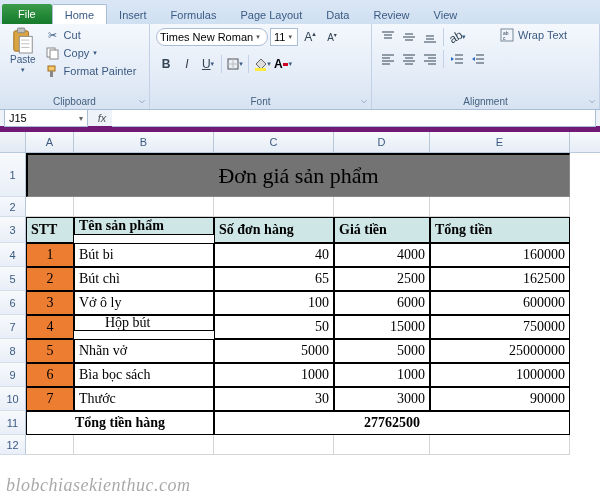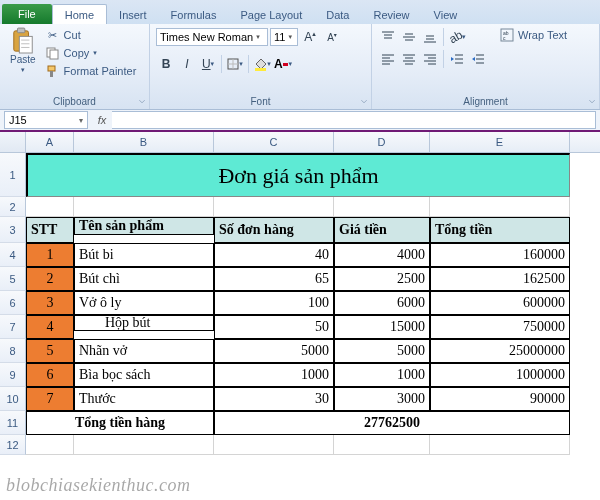--- a/index.html
+++ b/index.html
@@ -24,29 +24,29 @@
 .big-btn .lbl { font-size: 10px; color: #3b5a82; }
 .drop-caret { font-size: 7px; color: #3b5a82; }
 
 .stack { display: flex; flex-direction: column; gap: 2px; }
 .row-btn { display: flex; align-items: center; gap: 4px; font-size: 11px; color: #3b5a82; padding: 1px 2px; cursor: default; }
 .mini-icon { width: 14px; height: 14px; display: inline-flex; align-items: center; justify-content: center; }
 
 .font-row { display: flex; gap: 2px; align-items: center; margin-bottom: 3px; }
 .combo { background: #fff; border: 1px solid #a9bdd6; height: 18px; display: flex; align-items: center; padding: 0 3px; font-size: 11px; }
 .combo .caret { font-size: 7px; color: #555; margin-left: 3px; }
-.font-name { width: 112px; }
+.font-name { width: 112px; border-radius: 9px; }
 .font-size { width: 28px; }
 
 .btnrow { display: flex; gap: 1px; align-items: center; }
 .tbtn { width: 20px; height: 20px; display: flex; align-items: center; justify-content: center; border: 1px solid transparent; cursor: default; font-size: 12px; color: #345; }
 .sep { width: 1px; height: 18px; background: #c2d1e5; margin: 0 2px; }
 
 
-.namebar { display: flex; align-items: center; border-bottom: 2px solid #701a75; background: #eef3fa; height: 22px; }
+.namebar { display: flex; align-items: center; border-bottom: 6px solid #701a75; background: #eef3fa; height: 22px; }
 .namebox { width: 84px; border: 1px solid #a9bdd6; background: #fff; margin: 2px 4px; height: 18px; display: flex; align-items: center; padding: 0 4px; font-size: 11px; }
 .fx { width: 20px; text-align: center; font-style: italic; color: #555; }
 .formula { flex: 1; border: 1px solid #a9bdd6; border-left: none; background: #fff; height: 18px; margin: 2px 4px 2px 0; }
 
 
 .gridwrap { position: relative; }
 .colhdrs { display: flex; background: linear-gradient(#f7f9fc,#e6edf6); border-bottom: 1px solid #b8c7da; }
 .corner { width: 26px; height: 20px; border-right: 1px solid #b8c7da; background: linear-gradient(#f0f4fa,#e1e9f3); }
 .colhdr { height: 20px; border-right: 1px solid #b8c7da; display: flex; align-items: center; justify-content: center; color: #3b5a82; font-size: 11px; }
 .rows { }
@@ -55,21 +55,21 @@
 .cell { border-right: 1px solid #d4d4d4; border-bottom: 1px solid #d4d4d4; padding: 2px 4px; font-size: 14px; font-family: "Times New Roman", serif; display: flex; align-items: center; overflow: hidden; white-space: nowrap; }
 
 
 .cA { width: 48px; }
 .cB { width: 140px; }
 .cC { width: 120px; }
 .cD { width: 96px; }
 .cE { width: 140px; }
 
 
-.title-merge { background: #5eead4; font-size: 22px; justify-content: center; font-family: "Times New Roman", serif; border: 2px solid #000; border-bottom: 1px solid #888; border-right: 1px solid #888; }
+.title-merge { background: #737373; font-size: 22px; justify-content: center; font-family: "Times New Roman", serif; border: 2px solid #000; border-bottom: 1px solid #888; border-right: 1px solid #888; }
 .hdr-cell { background: #cfe6e6; font-weight: bold; border: 1px solid #000; }
 .stt-cell { background: #ed7d31; text-align: center; justify-content: center; border: 1px solid #000; }
 .data-cell { border: 1px solid #000; }
 .num { justify-content: flex-end; }
 .total-lbl { font-weight: bold; justify-content: center; border: 1px solid #000; text-align: center; }
 .total-val { font-weight: bold; justify-content: center; border: 1px solid #000; }
 
 .watermark { position: absolute; left: 6px; bottom: 4px; color: rgba(0,0,0,0.35); font-size: 18px; font-style: italic; font-family: Georgia, serif; letter-spacing: 0.5px; }
 
 svg { display: block; }

